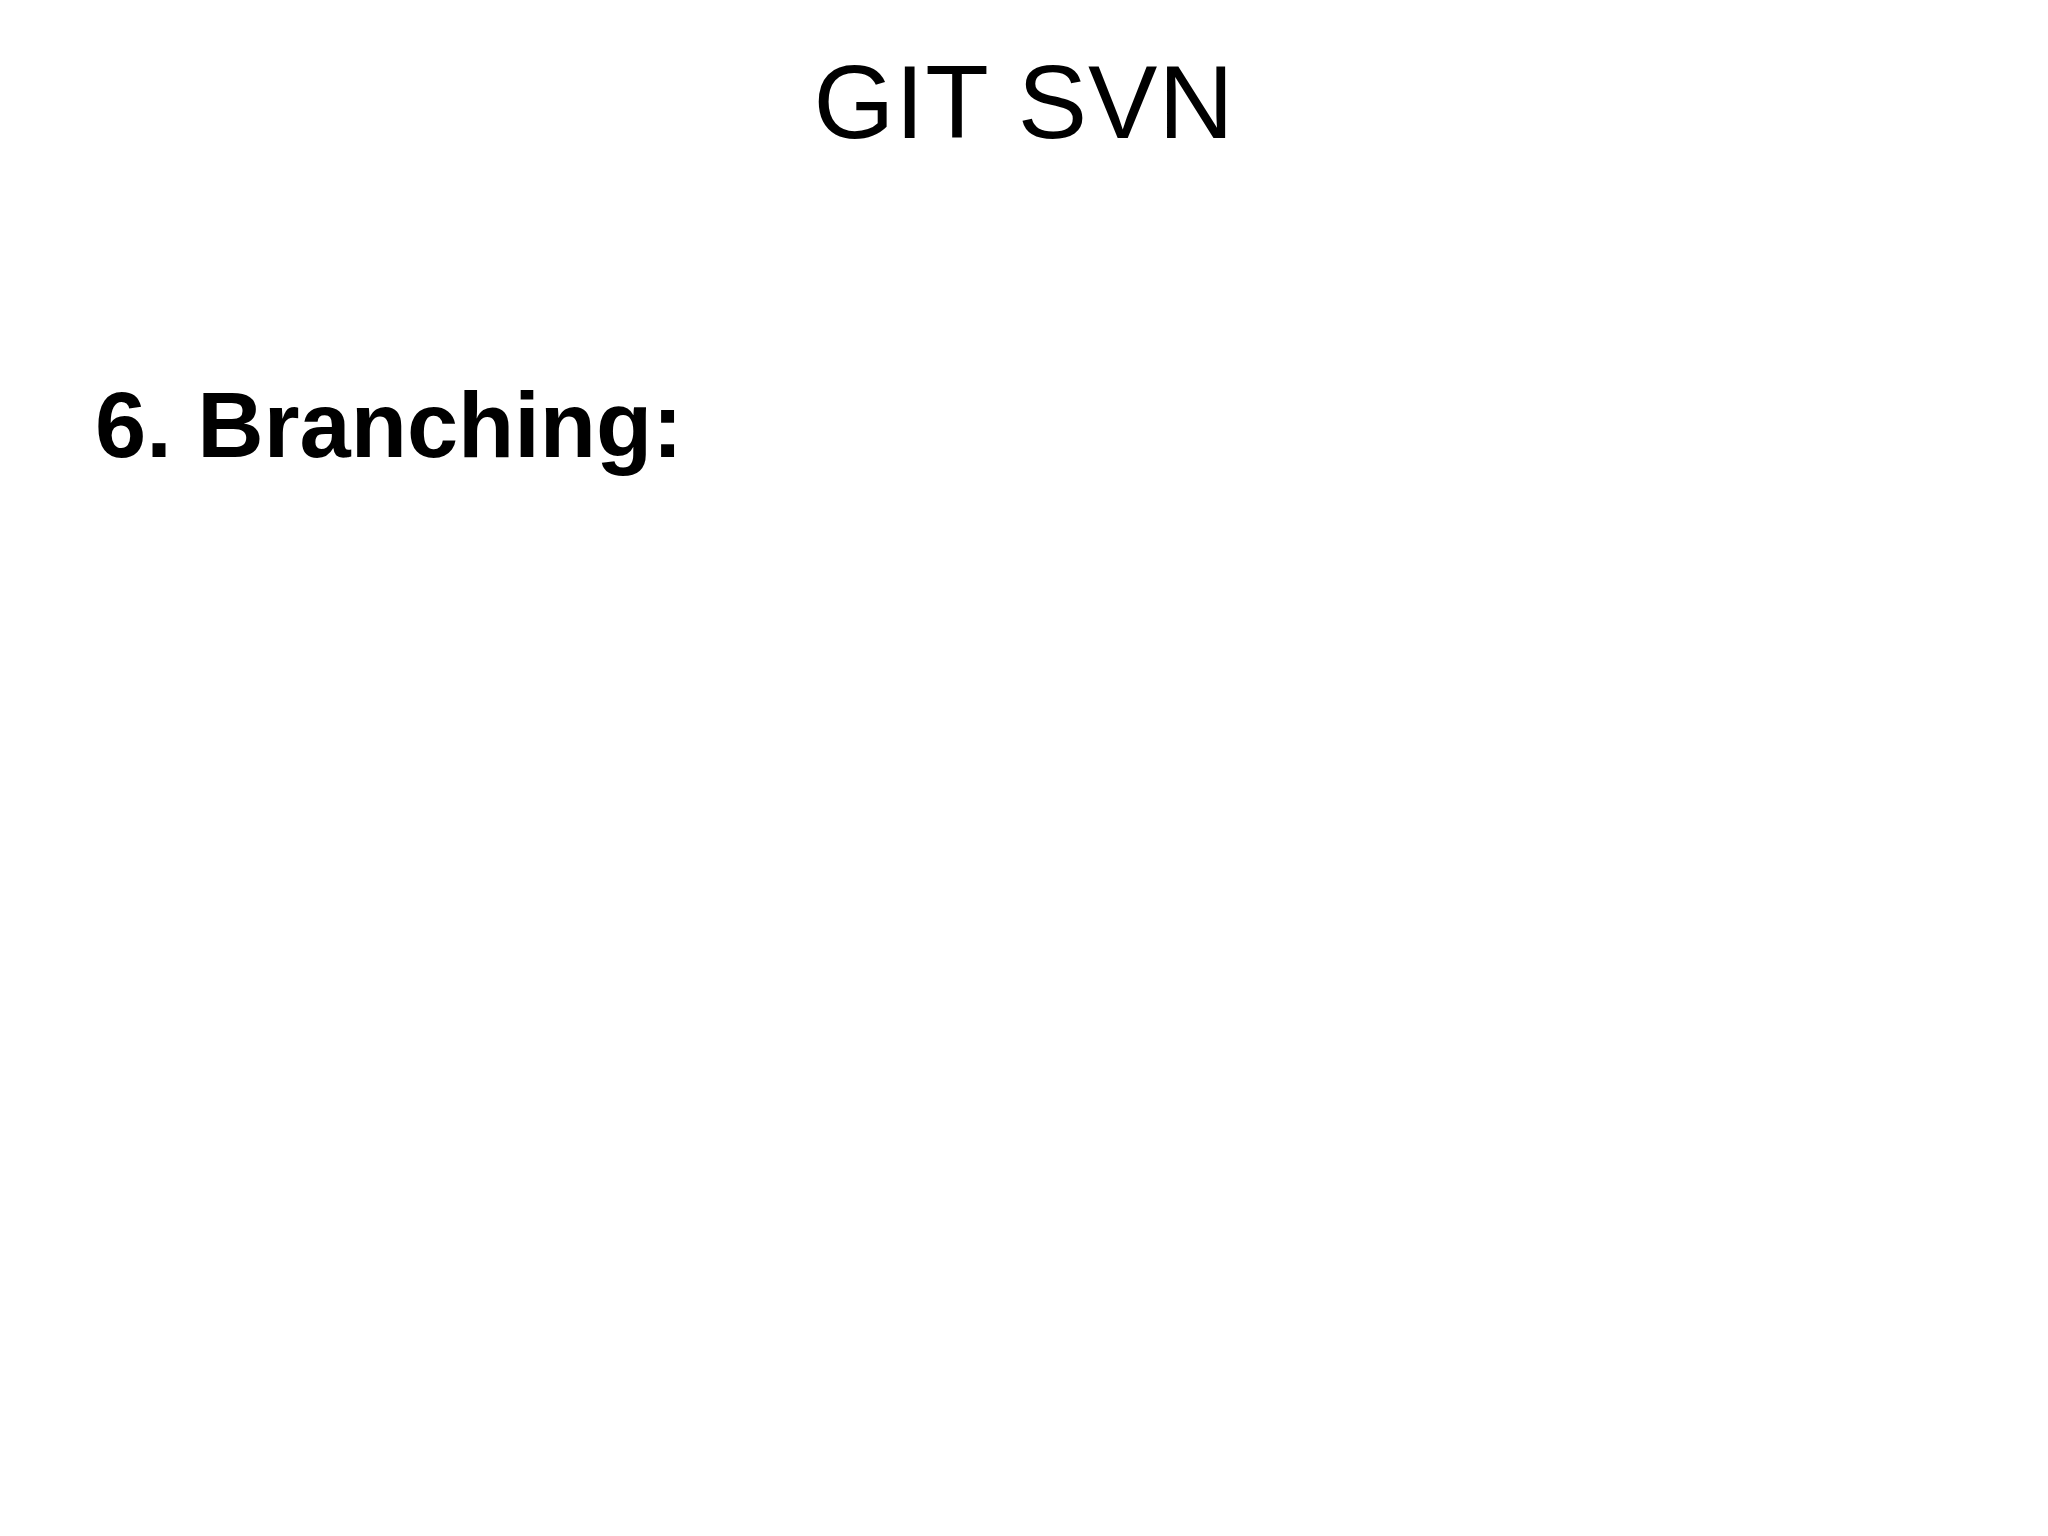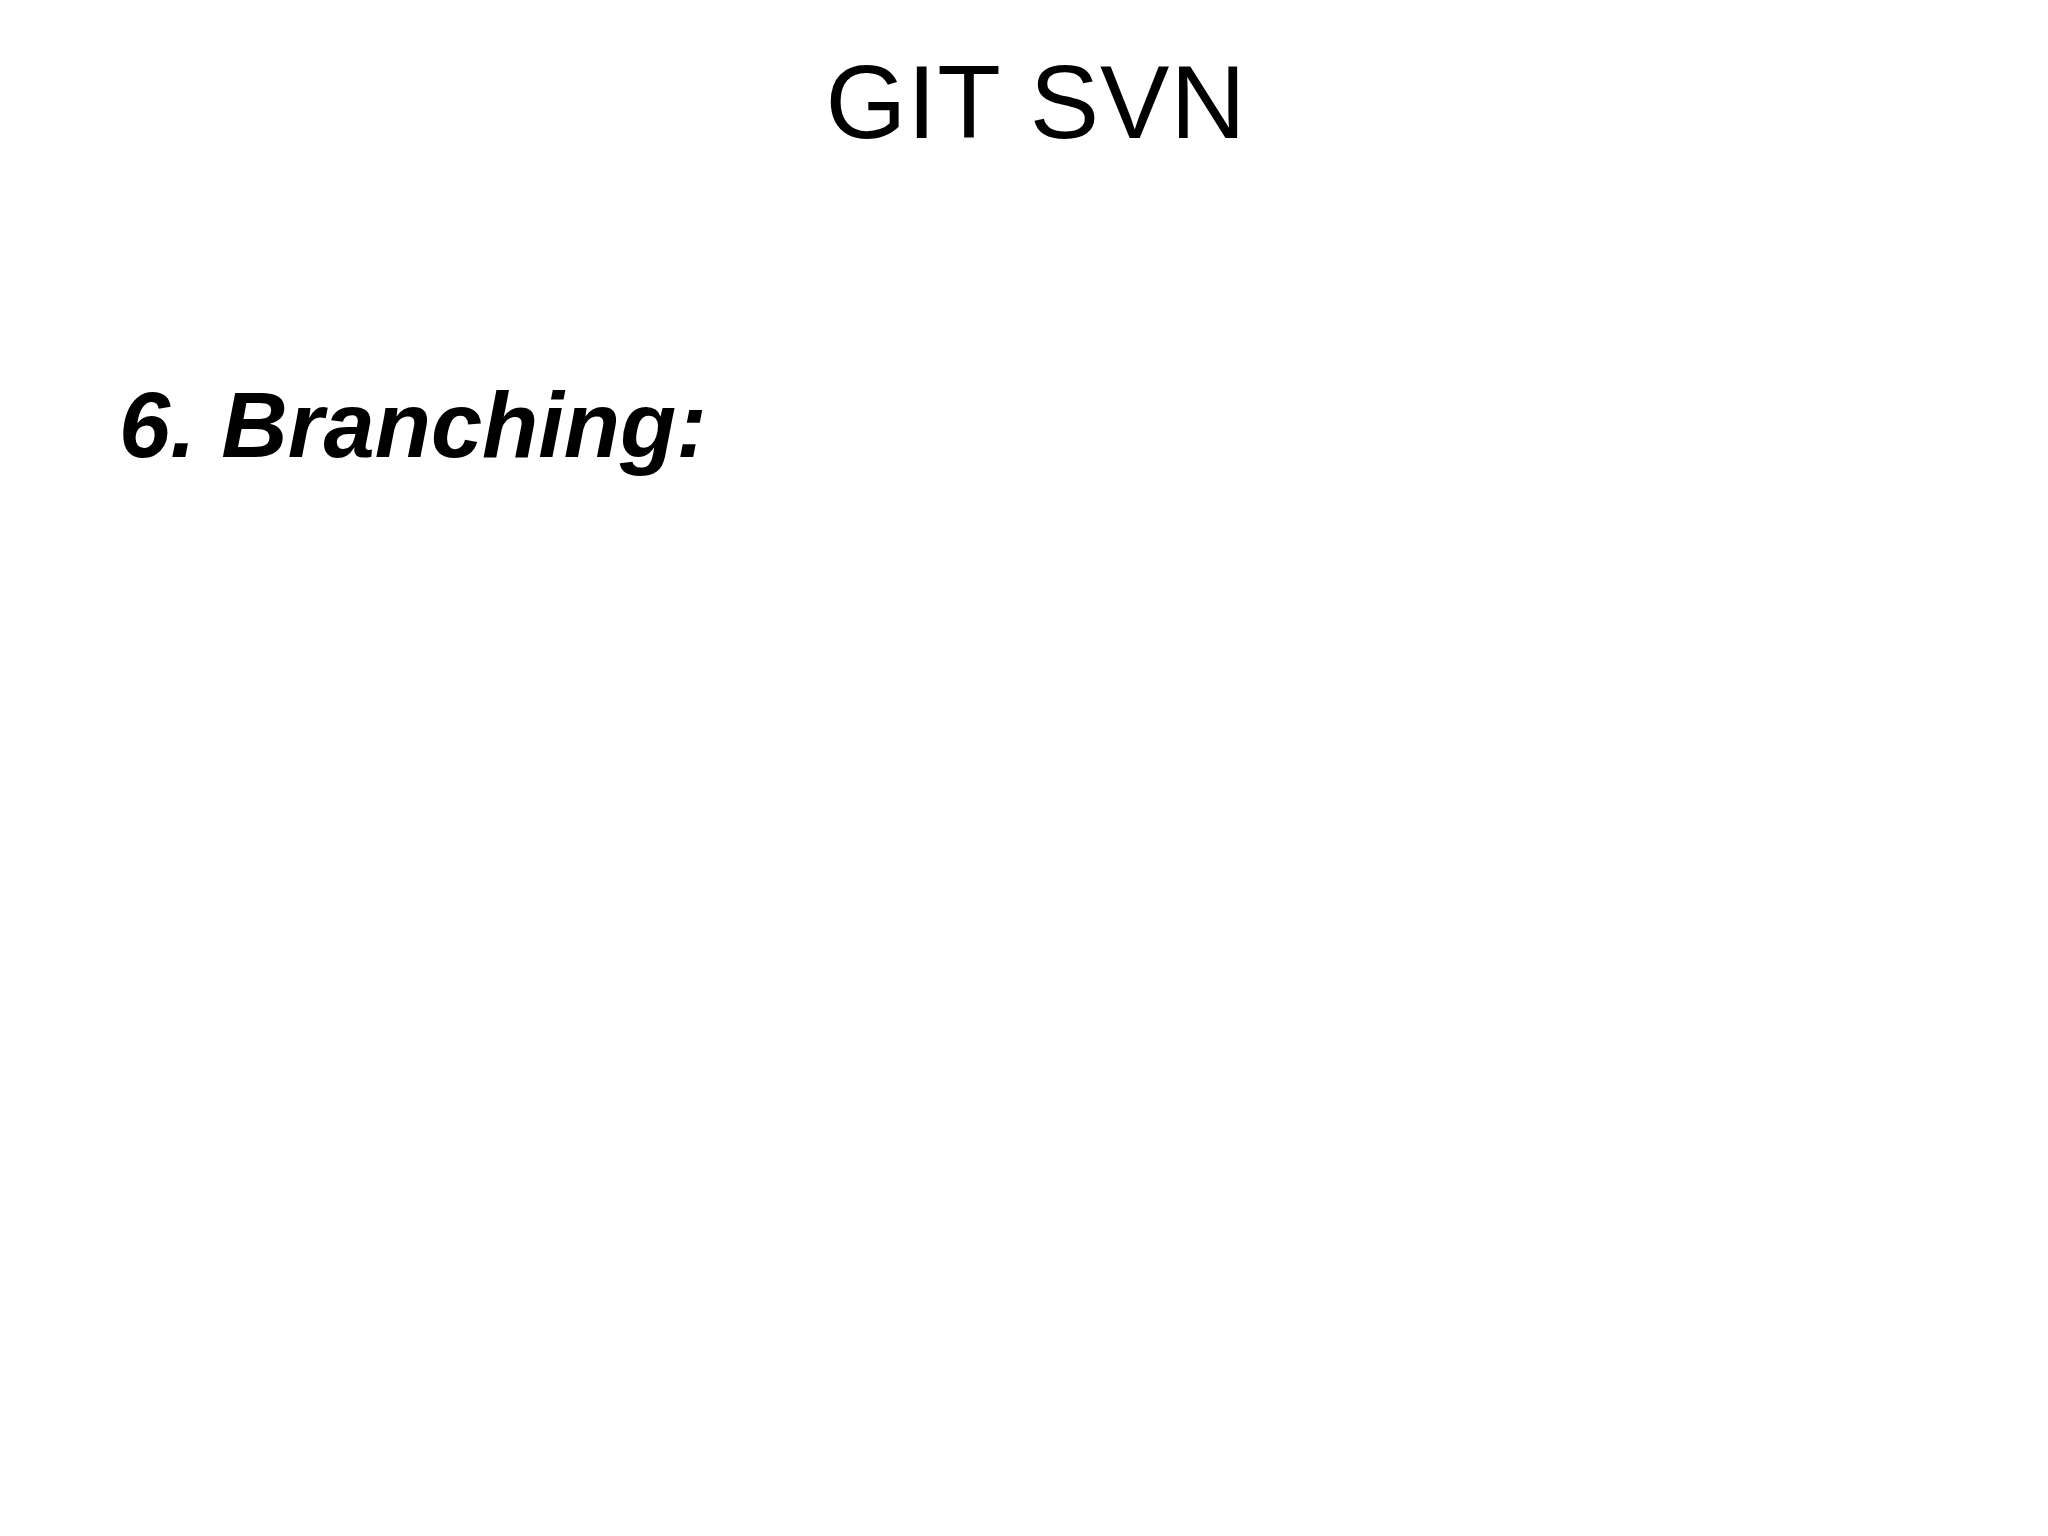--- a/index.html
+++ b/index.html
@@ -12,40 +12,38 @@
     background: #ffffff;
     font-family: "Liberation Sans", "DejaVu Sans", sans-serif;
     color: #000000;
     position: relative;
     overflow: hidden;
   }
   .slide {
     position: absolute;
     inset: 0;
     background: #ffffff;
-    margin-left: 24px;
   }
   .slide-title {
     position: absolute;
     top: 40px;
     left: 0;
     width: 100%;
     text-align: center;
     font-size: 104px;
     font-weight: 400;
     line-height: 1.2;
     letter-spacing: 1px;
     white-space: nowrap;
   }
   .slide-body {
     position: absolute;
     left: 95px;
     top: 365px;
     text-align: center;
-    font-style: italic;
   }
   .body-line {
     font-size: 92px;
     line-height: 1.32;
     white-space: nowrap;
   }
   .body-line.bold {
     font-weight: 700;
   }
 </style>

